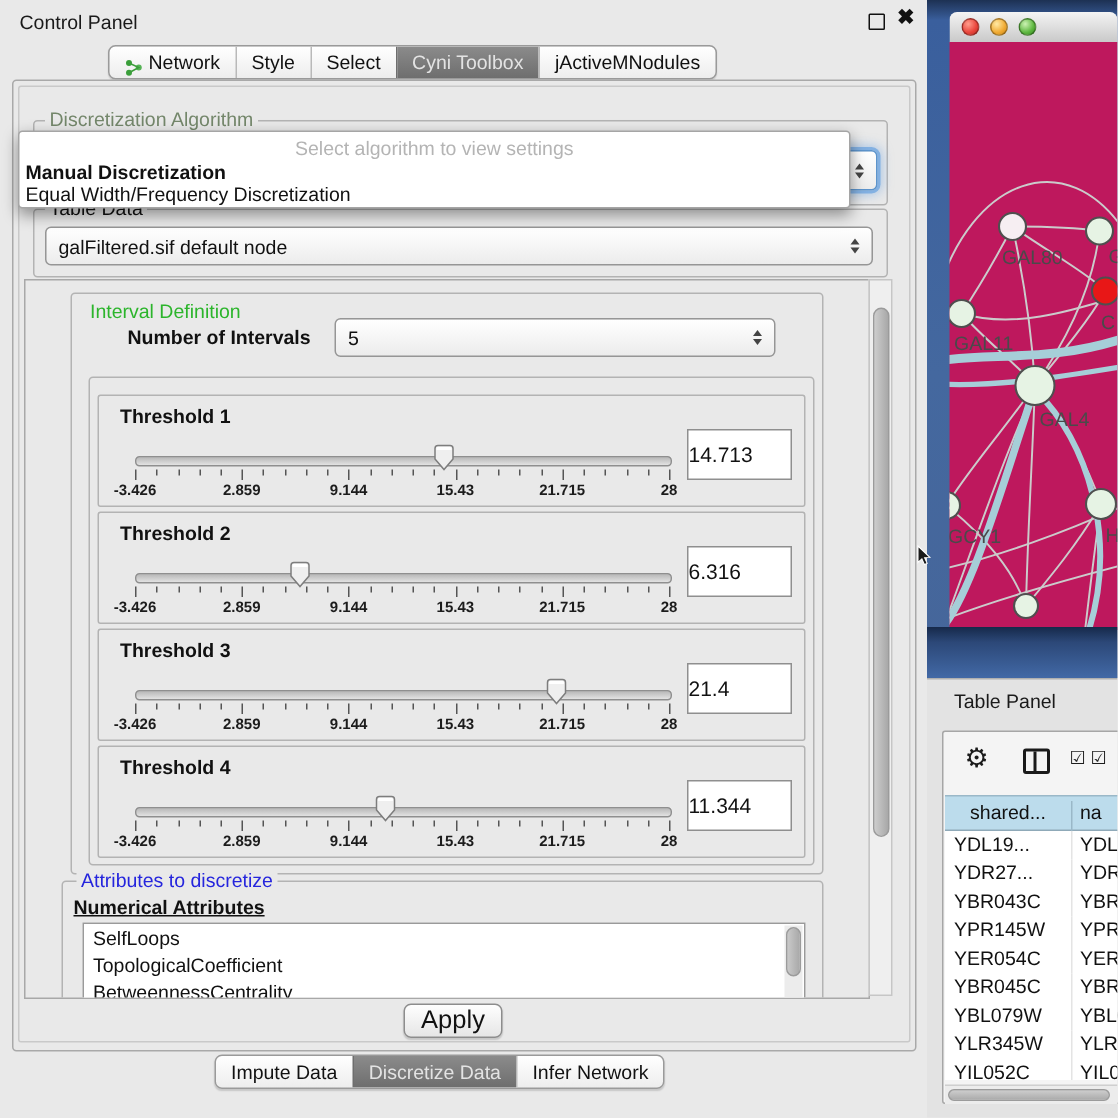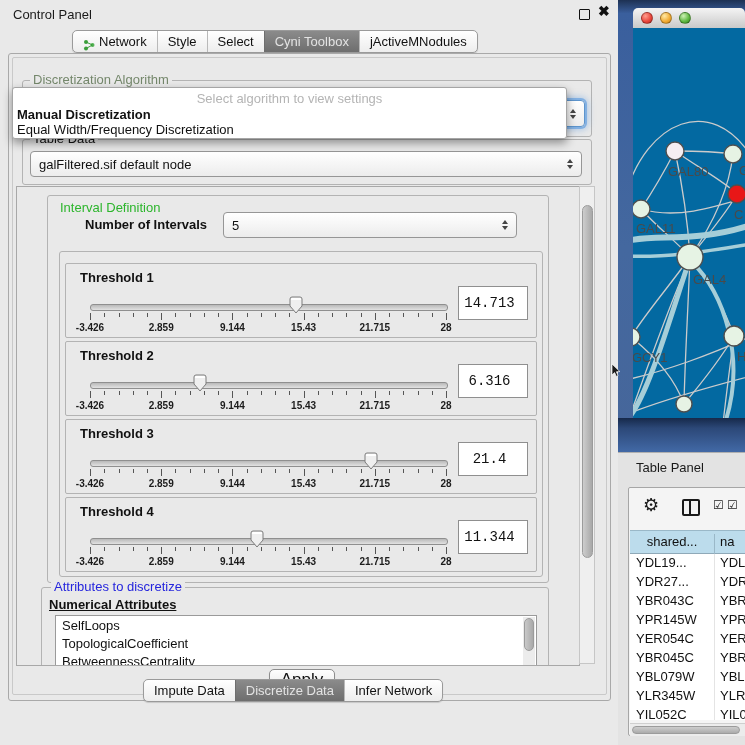--- a/index.html
+++ b/index.html
@@ -45,38 +45,38 @@
           background:linear-gradient(90deg,#cdcdcd,#a8a8a8);border:1px solid #9b9b9b;box-sizing:border-box;}
   
   .thr-box{position:absolute;left:48px;width:470px;height:73px;border:1px solid #b3b3b3;border-radius:2px;}
   .thr-title{position:absolute;left:14px;top:6px;font-size:13px;font-weight:bold;color:#111;}
   .track{position:absolute;left:24px;top:40px;width:356px;height:5px;border:1px solid #8f8f8f;border-radius:3px;
          background:linear-gradient(#b9b9b9,#e2e2e2);}
   .ticks{position:absolute;left:24px;top:49px;width:356px;height:20px;}
   .tick{position:absolute;top:0;width:1px;background:#555;}
   .ticklab{position:absolute;top:9px;transform:translateX(-50%);font-size:10px;font-weight:bold;color:#1c1c1c;white-space:nowrap;}
   .valbox{position:absolute;left:392px;top:22px;width:70px;height:34px;background:#fff;border:1px solid #8f8f8f;
-          box-sizing:border-box;font-size:14px;color:#111;text-align:center;line-height:32px;padding-right:7px;font-family:Liberation Mono, monospace;}
+          box-sizing:border-box;font-size:14px;color:#111;text-align:left;line-height:32px;padding-right:7px;}
   .handle{position:absolute;width:16px;height:18px;}
   
   .attr-list{position:absolute;left:38px;top:428px;width:480px;height:50px;background:#fff;border:1px solid #9a9a9a;overflow:hidden;}
   .attr-item{position:absolute;left:6px;height:18px;font-size:13px;color:#111;white-space:nowrap;}
   .list-scroll{position:absolute;right:1px;top:1px;width:12px;height:48px;background:#ececec;}
   .list-thumb{position:absolute;left:1px;top:1px;width:10px;height:33px;border-radius:5px;
               background:linear-gradient(90deg,#c9c9c9,#a9a9a9);border:1px solid #9b9b9b;box-sizing:border-box;}
   
   .btn{border:1px solid #8d8d8d;border-radius:5px;background:linear-gradient(#fefefe,#e6e6e6);
        font-size:17px;color:#111;text-align:center;line-height:20px;box-shadow:0 1px 1px rgba(0,0,0,.15);}
   
   .blue-frame{left:618px;top:0;width:127px;height:452px;
       background:linear-gradient(180deg,#1d3153 0%,#3a5f9d 3%,#44689f 55%,#46669a 100%);}
   .net-titlebar{left:633px;top:8px;width:112px;height:20px;border-radius:5px 5px 0 0;
       background:linear-gradient(#f4f4f4,#c9c9c9);border-bottom:1px solid #8e8e8e;}
   .light{position:absolute;top:4px;width:12px;height:12px;border-radius:50%;border:1px solid rgba(0,0,0,.3);box-sizing:border-box;}
-  .net-canvas{left:633px;top:28px;width:112px;height:392px;background:#0369a1;}
+  .net-canvas{left:633px;top:28px;width:112px;height:392px;background:#be185d;}
   .blue-bottom{left:618px;top:418px;width:127px;height:34px;
       background:linear-gradient(180deg,#16294a 0%,#2c4878 30%,#4269a6 100%);}
   .tpanel{left:618px;top:452px;width:127px;height:293px;background:#e3e3e3;border-top:1px solid #b0b0b0;}
   .tpanel-title{left:636px;top:460px;font-size:13px;color:#1a1a1a;}
   .tp-inner{left:628px;top:487px;width:117px;height:247px;background:#f4f4f4;border:1px solid #a6a6a6;border-radius:2px;}
   .gear{left:643px;top:494px;font-size:18px;color:#1b1b1b;}
   .splitcol{left:682px;top:499px;width:14px;height:13px;border:2px solid #1a1a1a;border-radius:2px;}
   .splitcol i{position:absolute;left:5px;top:0;width:2px;height:13px;background:#1a1a1a;}
   .chk{font-size:12px;color:#1b1b1b;top:498px;}
   .thead{left:630px;top:530px;width:115px;height:24px;background:#bcdcec;border-top:1px solid #9ab8c8;
@@ -359,21 +359,21 @@
       </div>
   </div>
 </div>
 
 <div class="abs vscroll">
     <div class="abs vthumb"></div>
   </div>
 
 <div class="abs btn" style="left:269px;top:669px;width:64px;height:21px;">Apply</div>
 
-<div class="abs seg" style="left:143px;top:679px;">
+<div class="abs seg" style="left:143px;top:703px;">
   <div class="tab">
       <span>Impute Data</span>
     </div>
   <div class="tab sel">
       <span>Discretize Data</span>
     </div>
   <div class="tab">
       <span>Infer Network</span>
     </div>
 </div>

